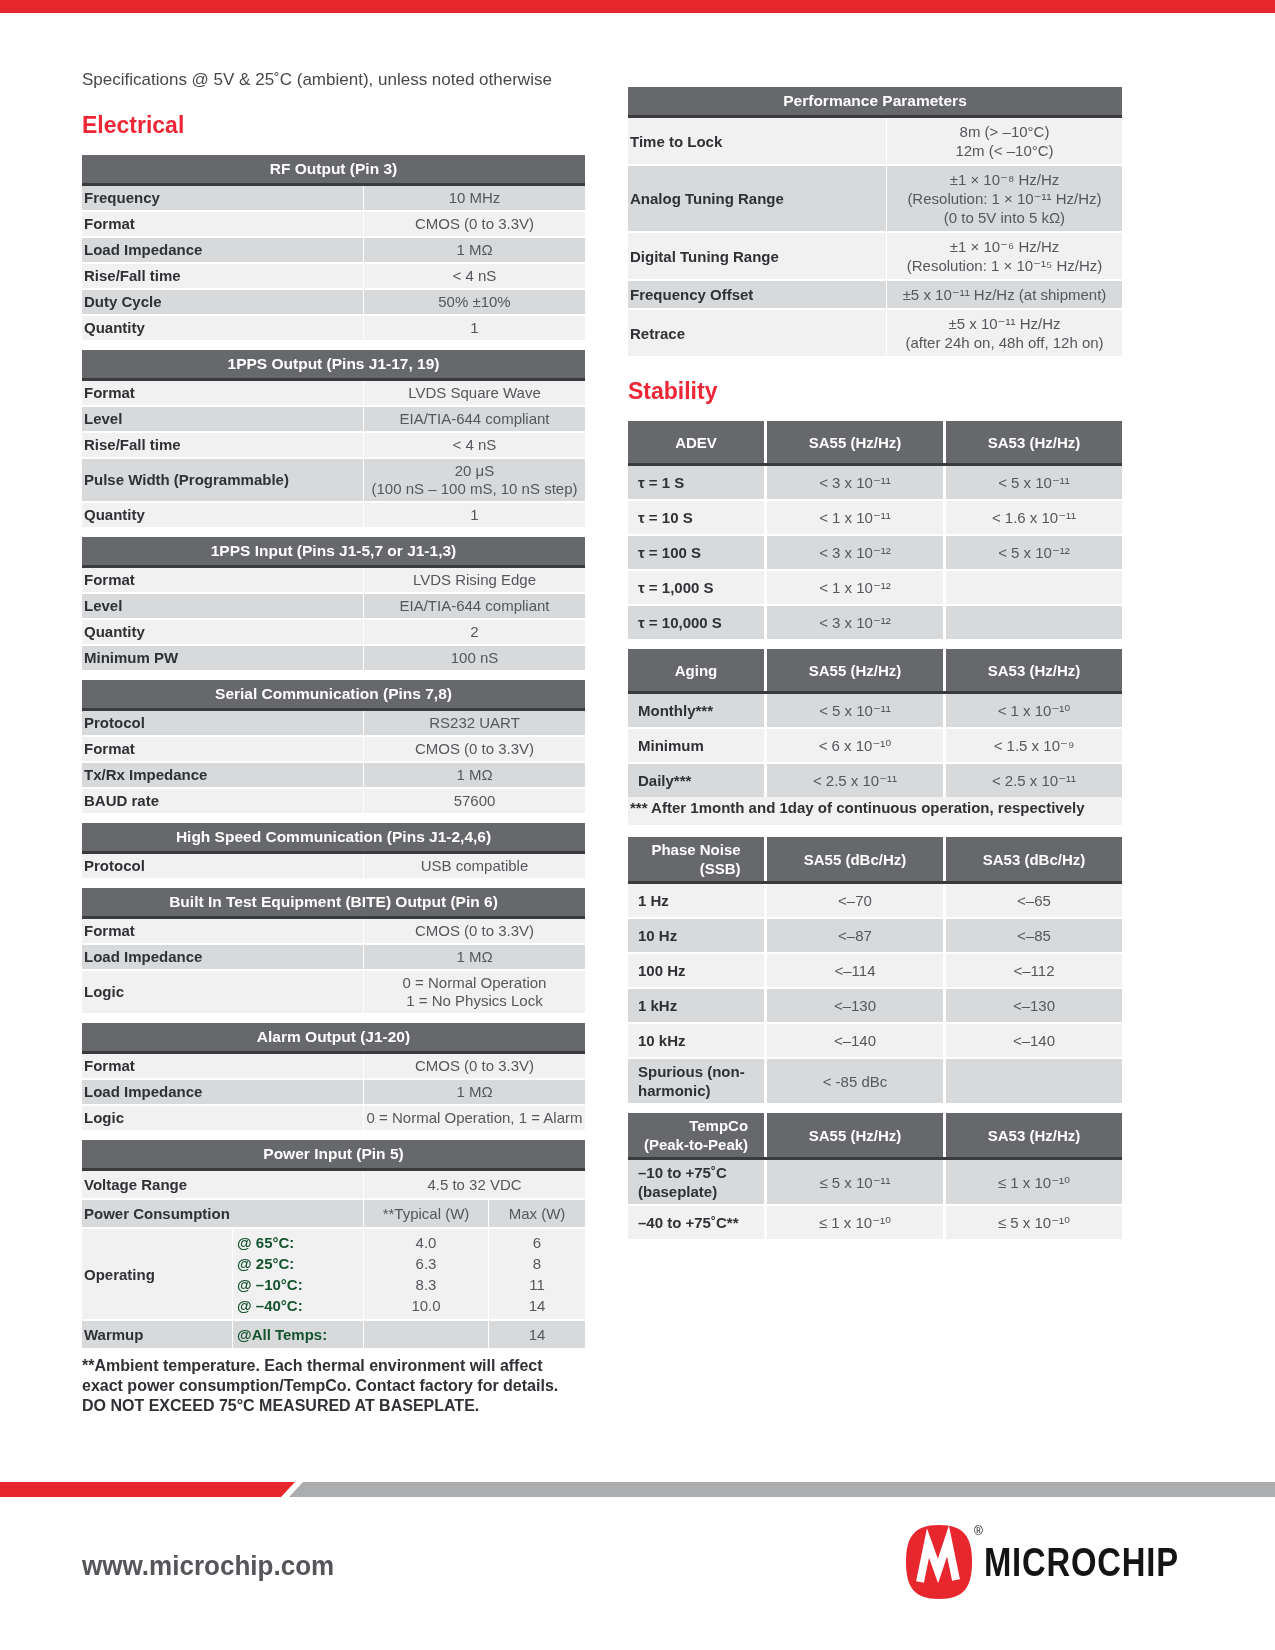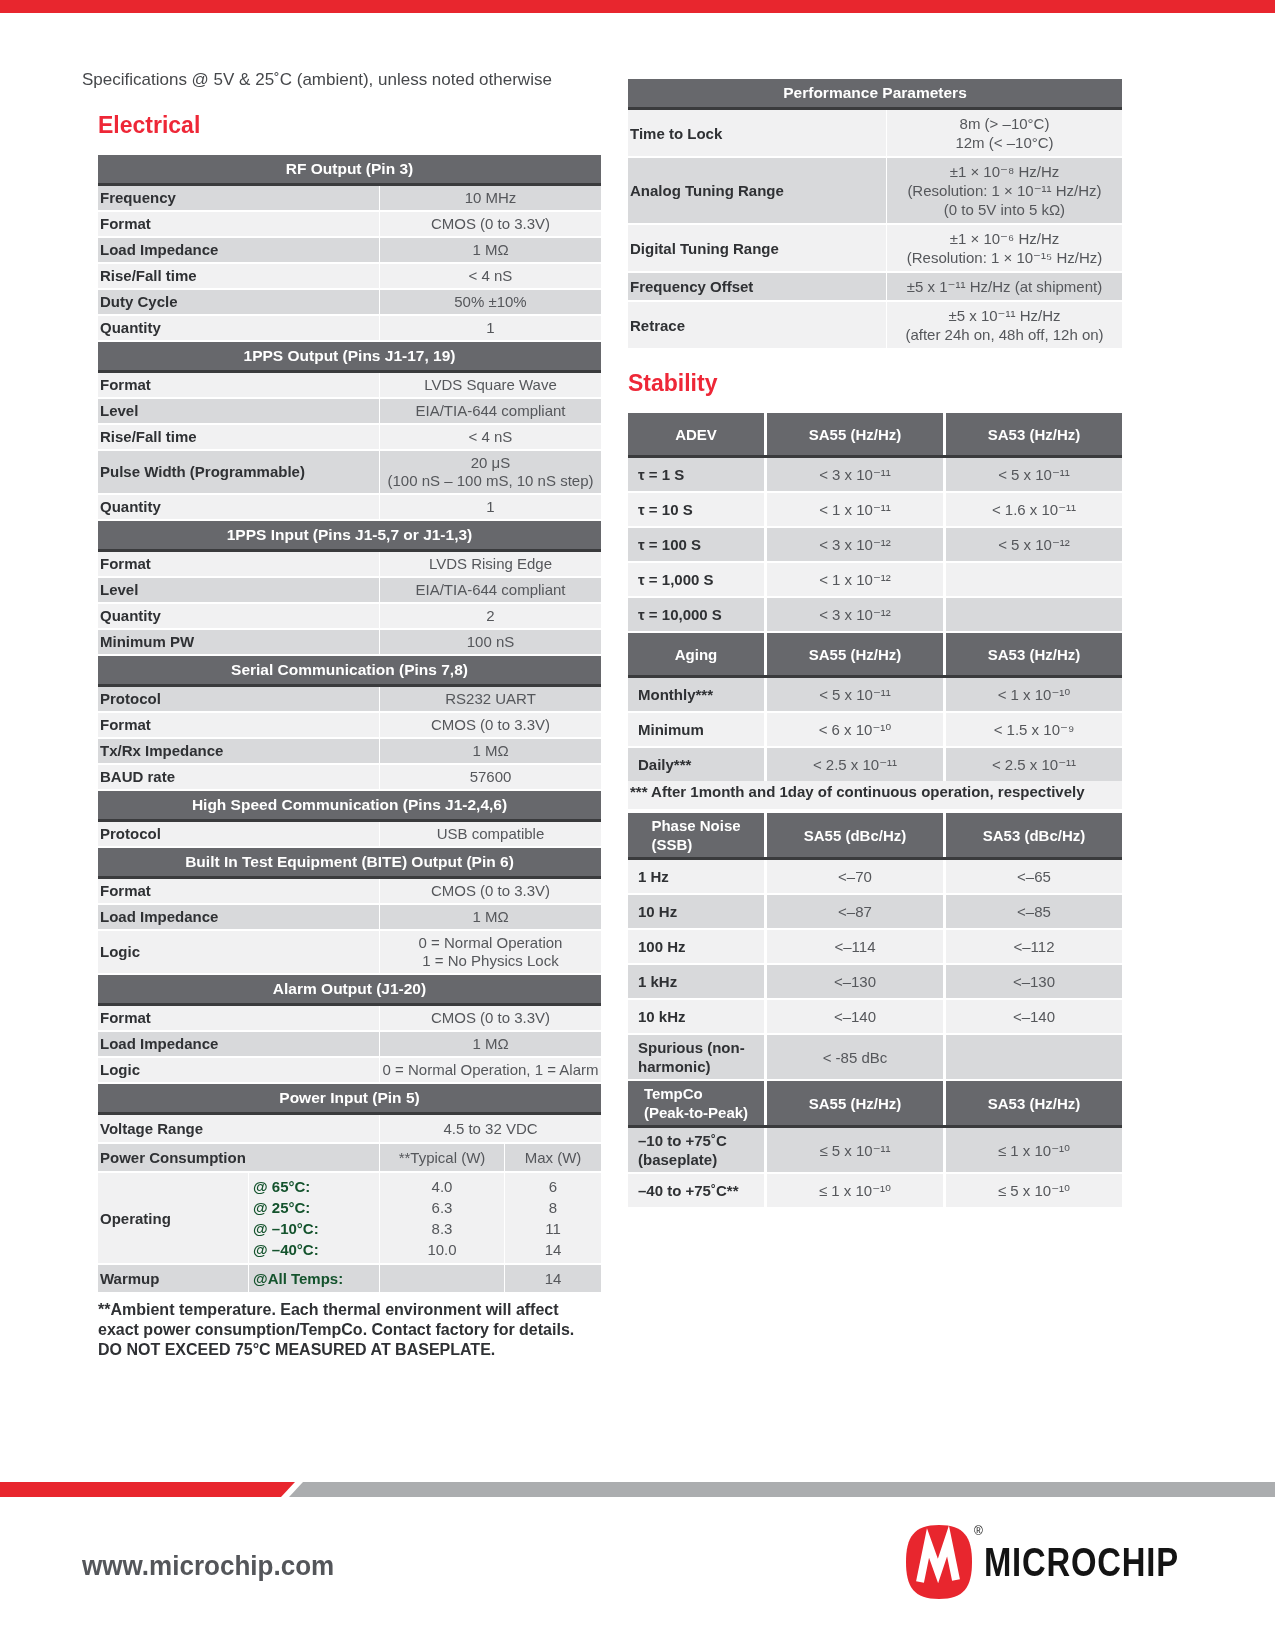--- a/index.html
+++ b/index.html
@@ -1,26 +1,26 @@
 <!DOCTYPE html>
 <html><head>
 <meta charset="utf-8">
 <style>
   html,body{margin:0;padding:0;background:#fff;}
   .page{position:relative;width:1275px;height:1650px;background:#fff;overflow:hidden;
         font-family:"Liberation Sans","DejaVu Sans",sans-serif;color:#2F3134;}
   .topbar{position:absolute;left:0;top:0;width:100%;height:13px;background:#E8262E;}
   .spec-note{position:absolute;left:82px;top:70px;width:560px;font-size:17px;color:#46484B;}
-  .col-left{position:absolute;left:98px;top:112px;width:503px;}
+  .col-left{position:absolute;left:82px;top:112px;width:503px;}
   .col-right{position:absolute;left:628px;top:77px;width:494px;}
   .red-heading{margin:0 0 14px 0;font-size:23px;font-weight:bold;color:#EE2737;}
   .stab-heading{margin:22px 0 14px 0;}
 
   
-  .spec-table{width:100%;}
+  .spec-table{width:100%;margin-top:8px;}
   .tbl-header{background:#67686C;color:#fff;font-weight:bold;font-size:15.5px;text-align:center;
               padding:5px 2px;border-bottom:3px solid #3A3B3D;border-top:2px solid #fff;}
   .tbl-row{display:grid;border-bottom:2px solid #fff;}
   .tbl-row:last-child{border-bottom:none;}
   .r-light{background:#F1F1F2;}
   .r-gray{background:#D8D9DB;}
   .cell{font-size:15px;line-height:18px;padding:3px 2px;white-space:pre-line;
         display:flex;align-items:center;justify-content:center;text-align:center;color:#55575B;min-height:18px;}
   .cell.label{justify-content:flex-start;text-align:left;font-weight:bold;color:#2F3134;}
   .cell.sublabel{justify-content:flex-start;text-align:left;font-weight:bold;color:#14532d;padding-left:4px;}
@@ -34,21 +34,21 @@
   .pgrid .cell{border-left:1px solid #fff;}
   .pgrid .cell:first-child{border-left:none;}
   .c-span2a{grid-column:1/3;}
   .c-span2b{grid-column:3/5;}
   .pgrid .cell{line-height:21px;}
 
   
   .t3{grid-template-columns:136px 179px 179px;}
   .t3 .cell{min-height:27px;line-height:19px;}
   .t3 .cell.label{padding-left:10px;}
-  .t3 .hcell{background:#67686C;color:#fff;font-weight:bold;font-size:15px;text-align:left;
+  .t3 .hcell{background:#67686C;color:#fff;font-weight:bold;font-size:15px;text-align:right;
              justify-content:center;min-height:36px;}
   .t3 .hcell.first{justify-content:center;}
   .t3 .cell + .cell{border-left:3px solid #fff;}
   .hrow{border-bottom:3px solid #3A3B3D !important;border-top:2px solid #fff;}
   .aging-note{background:#F1F1F2;font-size:15px;font-weight:bold;color:#2F3134;
               padding:2px 2px 9px 2px;border-bottom:2px solid #fff;}
   .left-footnote{margin:8px 0 0 0;font-size:16px;line-height:20px;font-weight:bold;color:#2F3134;width:503px;}
 
   
   .stripe-gray{position:absolute;left:286px;right:0;top:1482px;height:15px;background:#ABADAF;
@@ -254,21 +254,21 @@
 (Resolution: 1 × 10⁻¹¹ Hz/Hz)
 (0 to 5V into 5 kΩ)</div>
           </div>
           <div class="tbl-row perf r-light">
             <div class="cell label">Digital Tuning Range</div>
             <div class="cell value">±1 × 10⁻⁶ Hz/Hz
 (Resolution: 1 × 10⁻¹⁵ Hz/Hz)</div>
           </div>
           <div class="tbl-row perf r-gray">
             <div class="cell label">Frequency Offset</div>
-            <div class="cell value">±5 x 1⁻¹¹ Hz/Hz (at shipment)</div>
+            <div class="cell value">±5 x 10⁻¹¹ Hz/Hz (at shipment)</div>
           </div>
           <div class="tbl-row perf r-light">
             <div class="cell label">Retrace</div>
             <div class="cell value">±5 x 10⁻¹¹ Hz/Hz
 (after 24h on, 48h off, 12h on)</div>
           </div>
         </div>
       </div>
     <h2 class="red-heading stab-heading">Stability</h2>
     <div id="adev-table">

